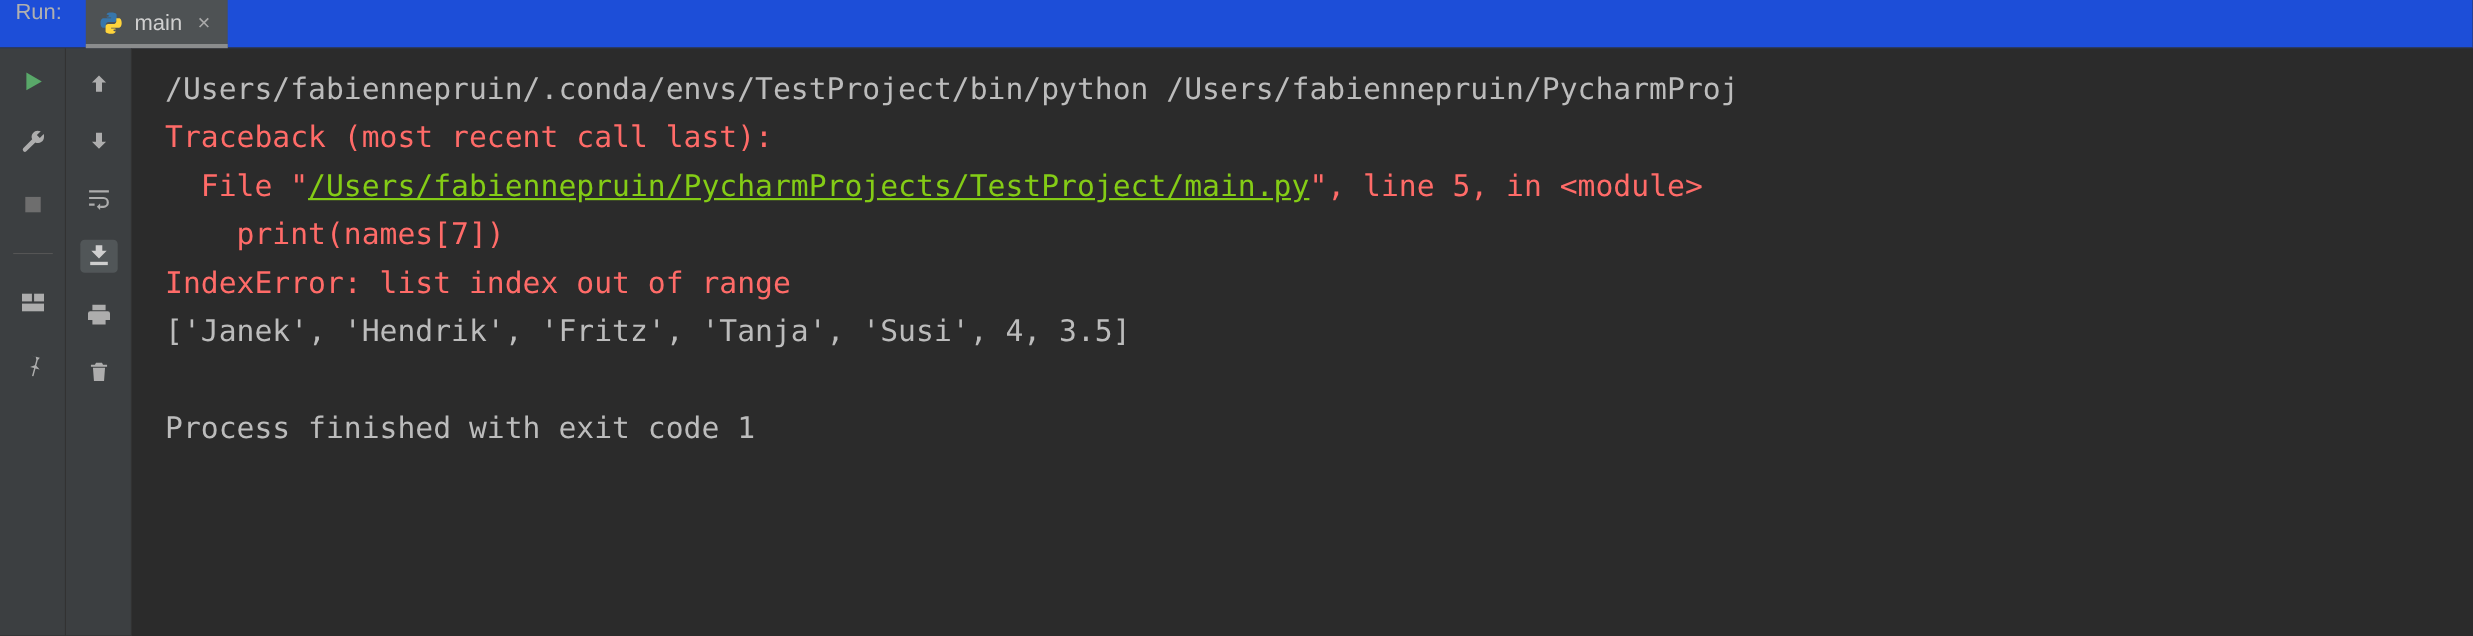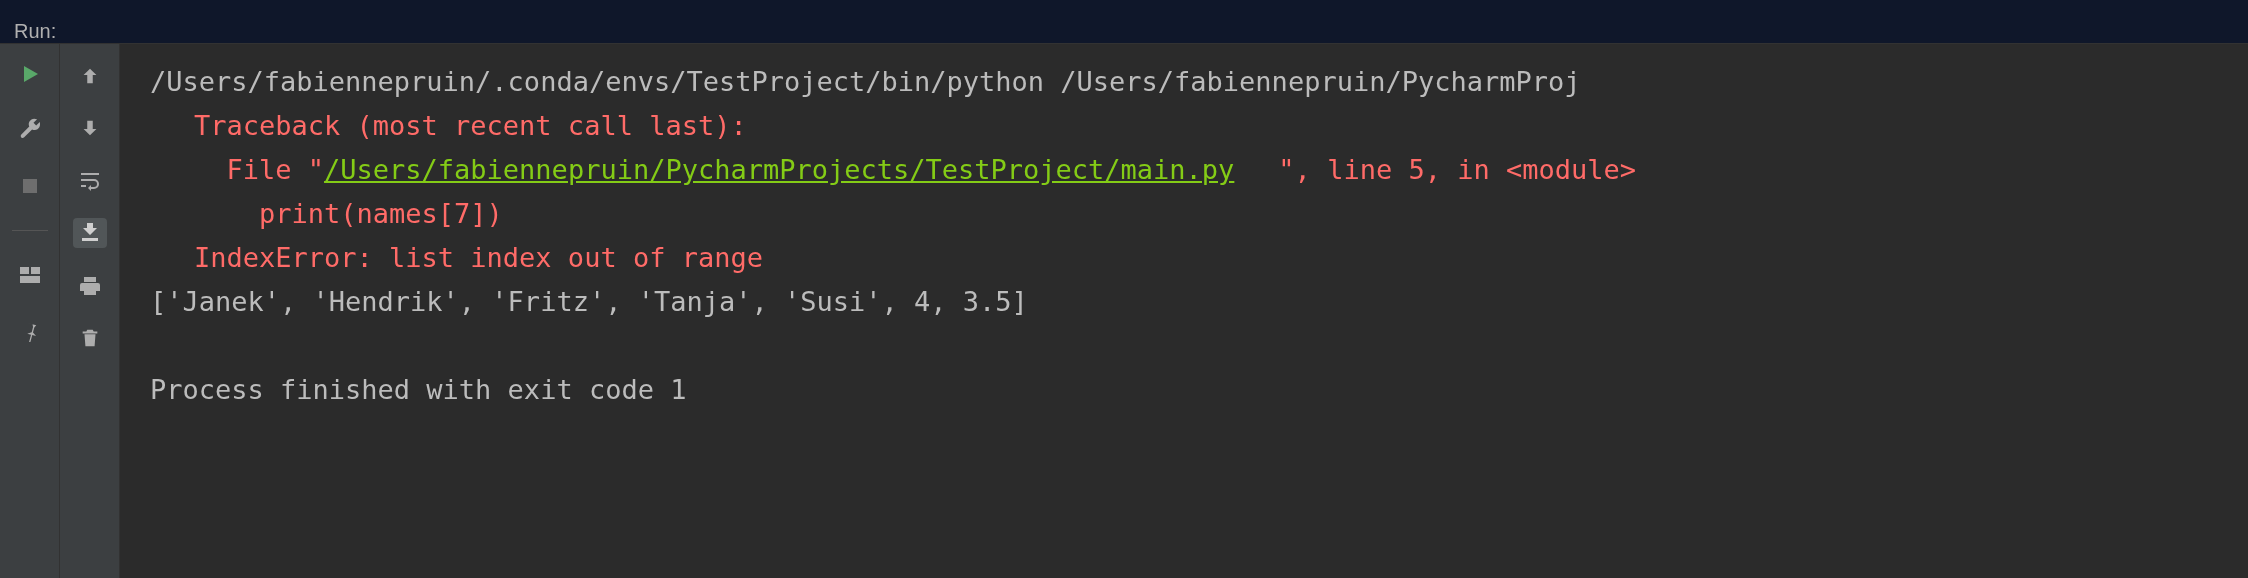--- a/index.html
+++ b/index.html
@@ -5,24 +5,24 @@
     * { margin:0; padding:0; box-sizing:border-box; }
     html,body { width:2248px; height:578px; overflow:hidden; }
     body {
       background:#2b2b2b;
       font-family: -apple-system, BlinkMacSystemFont, "Segoe UI", sans-serif;
       color:#bbbbbb;
       font-size:18px;
     }
     .top-bar {
       height:44px;
-      background:#0f172a;
+      background:#1d4ed8;
       border-bottom:1px solid #323232;
       display:flex;
-      align-items:flex-end;
+      align-items:flex-start;
       padding-left:14px;
     }
     .run-label {
       color:#b0b0b0;
       font-size:20px;
       margin-right:22px;
     }
     .tab {
       height:44px;
       background:#4e5254;
@@ -68,32 +68,42 @@
       flex:1;
       background:#2b2b2b;
       padding:16px 0 0 30px;
       font-family: "Menlo","Consolas","DejaVu Sans Mono",monospace;
       font-size:27px;
       line-height:44px;
       white-space:pre;
       overflow:hidden;
       color:#bcbcbc;
     }
-    .err { color:#ff6b68;margin-left:44px; }
+    .err { color:#ff6b68; }
     .link { color:#84cc16; text-decoration:underline; cursor:pointer; }
     .gray { color:#bcbcbc;margin-top:12px; }
     
     .pylogo { position:relative; width:22px; height:22px; }
     .pylogo svg { width:22px; height:22px; }
   </style>
 </head>
 <body>
 
 <div class="top-bar">
   <span class="run-label">Run:</span>
+  <div class="tab">
+    <span class="pylogo">
+      <svg viewBox="0 0 32 32">
+        <path fill="#3776ab" d="M15.9 2c-6 0-5.6 2.6-5.6 2.6v4.1h5.7v1H6.6S2 9.1 2 16s4 6.3 4 6.3h3.1v-3.6s-.2-4 3.9-4h6.6s3.7.1 3.7-3.6V5.3S24 2 15.9 2zM11.6 5.1a1.3 1.3 0 1 1 0 2.6 1.3 1.3 0 0 1 0-2.6z"></path>
+        <path fill="#ffd43b" d="M16.1 30c6 0 5.6-2.6 5.6-2.6v-4.1H16v-1h9.4S30 22.9 30 16s-4-6.3-4-6.3h-3.1v3.6s.2 4-3.9 4h-6.6s-3.7-.1-3.7 3.6v5.8S8 30 16.1 30zm4.3-3.1a1.3 1.3 0 1 1 0-2.6 1.3 1.3 0 0 1 0 2.6z"></path>
+      </svg>
+    </span>
+    <span class="tab-text">main</span>
+    <span class="close-x">×</span>
+  </div>
 </div>
 
 <div class="body-row">
 
   <div class="gutter-a">
     <span class="gicon" title="Rerun">
       <svg width="24" height="24" viewBox="0 0 24 24">
           <path fill="#59a869" d="M6 4l14 8-14 8z"></path>
         </svg>
     </span>

